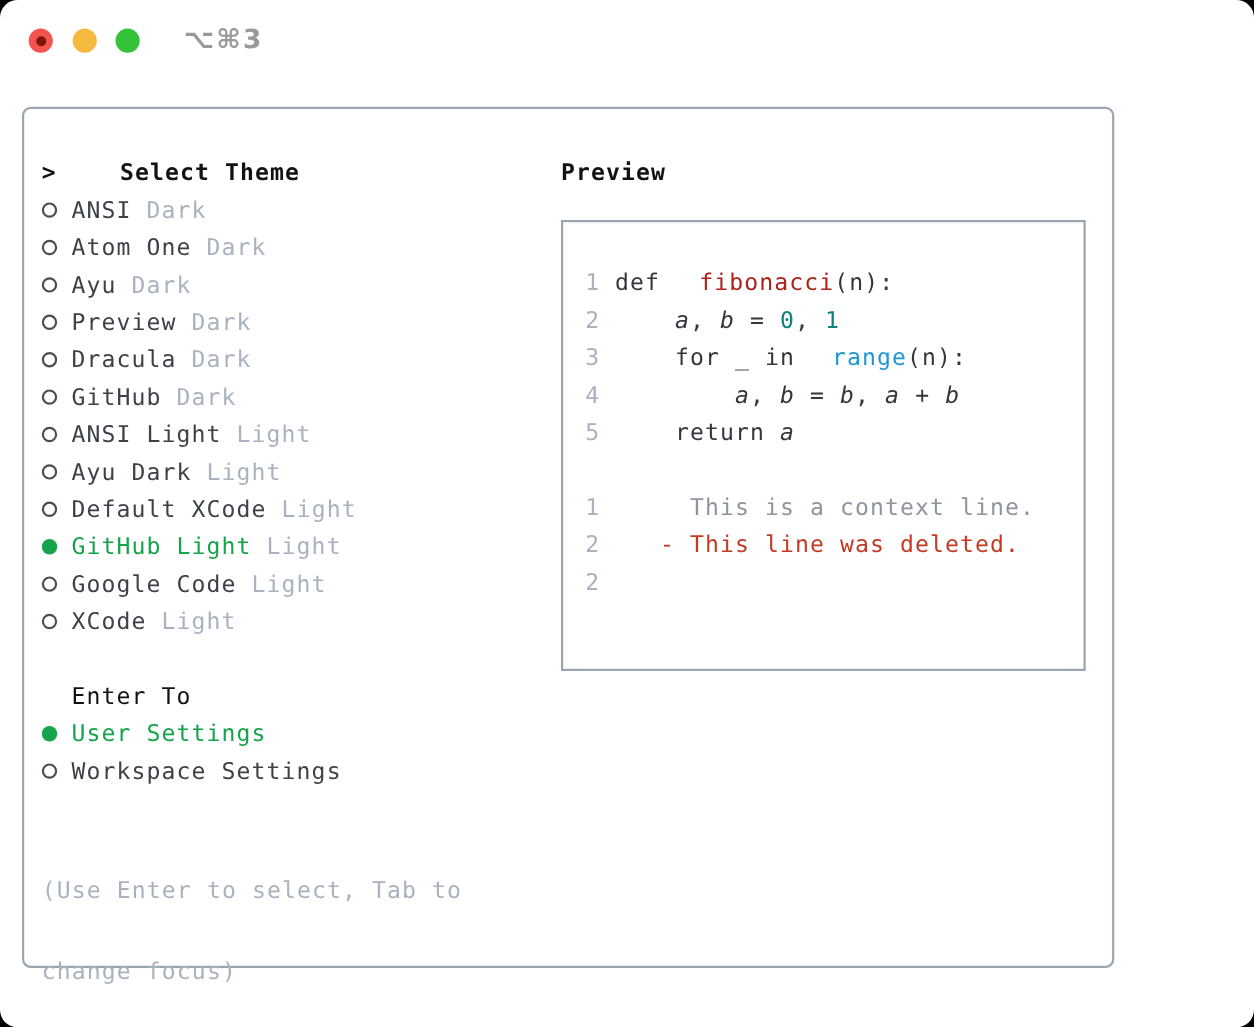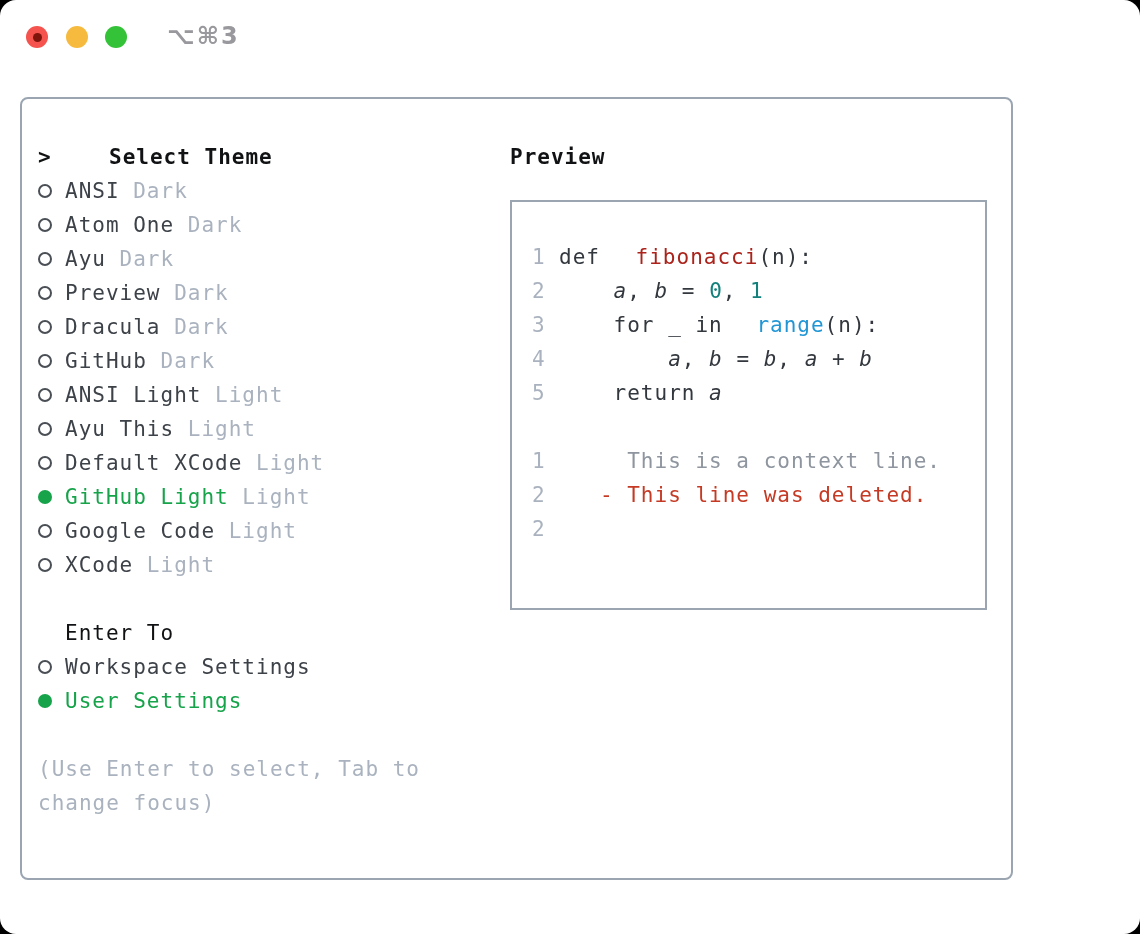--- a/index.html
+++ b/index.html
@@ -36,21 +36,21 @@
   .marker{display:inline-flex;width:27px;height:34px;align-items:center;flex:none;}
   .prompt-glyph{font-weight:700;color:var(--heading);}
   .heading{font-weight:700;color:var(--heading);margin-left:44px;}
   .apply-heading{color:var(--heading);}
   .radio{width:14px;height:14px;border-radius:50%;box-sizing:border-box;
     border:2px solid var(--radio);}
   .radio.on{border:none;background:var(--accent);}
   .tname{color:var(--item);}
   .tname.on{color:var(--accent);}
   .variant{color:var(--muted);}
-  .hint .row{color:var(--muted);}
+  .hint .row{color:var(--muted);margin-top:40px;}
   .spacer{height:34px;}
   
   .preview-col-heading{position:absolute;left:468px;top:41px;text-align:center;}
   .preview-col-heading .heading{margin-left:20px;}
   .preview-box{
     position:absolute;left:488px;top:101px;width:477px;height:410px;
     box-sizing:border-box;border:2px solid var(--border);
     padding:38px 0 0 20px;background:#fff;
   }
   .ln{display:inline-block;width:27px;color:var(--lineno);flex:none;}
@@ -86,37 +86,37 @@
       </div>
 
       <div id="theme-list">
           <div class="row"><span class="marker"><div class="radio"></div></span><span class="tname">ANSI</span><span class="variant"> Dark</span></div>
           <div class="row"><span class="marker"><div class="radio"></div></span><span class="tname">Atom One</span><span class="variant"> Dark</span></div>
           <div class="row"><span class="marker"><div class="radio"></div></span><span class="tname">Ayu</span><span class="variant"> Dark</span></div>
           <div class="row"><span class="marker"><div class="radio"></div></span><span class="tname">Preview</span><span class="variant"> Dark</span></div>
           <div class="row"><span class="marker"><div class="radio"></div></span><span class="tname">Dracula</span><span class="variant"> Dark</span></div>
           <div class="row"><span class="marker"><div class="radio"></div></span><span class="tname">GitHub</span><span class="variant"> Dark</span></div>
           <div class="row"><span class="marker"><div class="radio"></div></span><span class="tname">ANSI Light</span><span class="variant"> Light</span></div>
-          <div class="row"><span class="marker"><div class="radio"></div></span><span class="tname">Ayu This</span><span class="variant"> Light</span></div>
+          <div class="row"><span class="marker"><div class="radio"></div></span><span class="tname">Ayu Dark</span><span class="variant"> Light</span></div>
           <div class="row"><span class="marker"><div class="radio"></div></span><span class="tname">Default XCode</span><span class="variant"> Light</span></div>
           <div class="row"><span class="marker"><div class="radio on"></div></span><span class="tname on">GitHub Light</span><span class="variant"> Light</span></div>
           <div class="row"><span class="marker"><div class="radio"></div></span><span class="tname">Google Code</span><span class="variant"> Light</span></div>
           <div class="row"><span class="marker"><div class="radio"></div></span><span class="tname">XCode</span><span class="variant"> Light</span></div>
         </div>
 
       <div class="spacer"></div>
 
       <div class="row">
         <span class="marker"></span>
         <span class="apply-heading">Enter To</span>
       </div>
 
       <div id="apply-list">
+          <div class="row"><span class="marker"><div class="radio on"></div></span><span class="tname on">User Settings</span></div>
           <div class="row"><span class="marker"><div class="radio"></div></span><span class="tname">Workspace Settings</span></div>
-          <div class="row"><span class="marker"><div class="radio on"></div></span><span class="tname on">User Settings</span></div>
         </div>
 
       <div class="spacer"></div>
 
       <div class="hint">
         <div class="row">(Use Enter to select, Tab to</div>
         <div class="row">change focus)</div>
       </div>
     </div>
 

